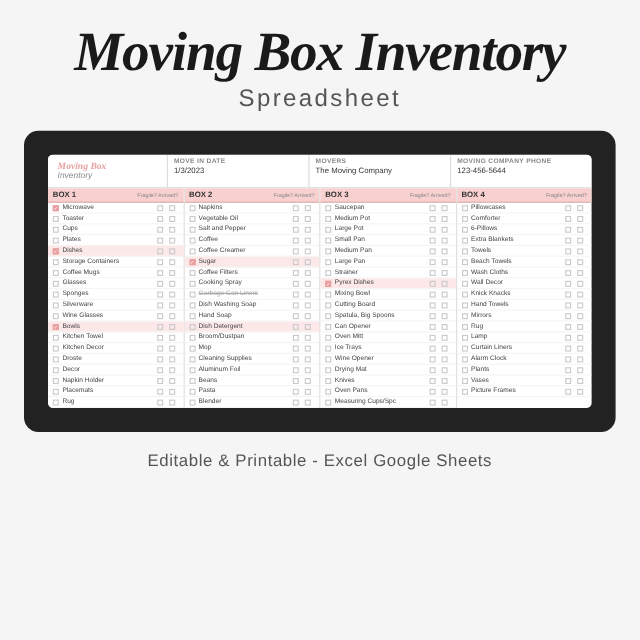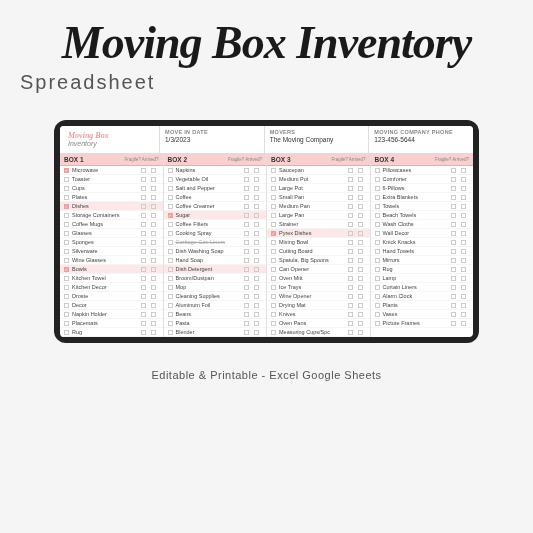--- a/index.html
+++ b/index.html
@@ -14,20 +14,21 @@
       align-items: center;
     }
 
     
     .top-section {
       background: #f5f5f5;
       width: 100%;
       padding: 18px 20px 10px;
       display: flex;
       flex-direction: column;
+      align-items: center;
     }
 
     .main-title {
       font-family: 'Georgia', serif;
       font-size: 46px;
       font-weight: 900;
       color: #1a1a1a;
       letter-spacing: -1px;
       line-height: 1.1;
       font-style: italic;
@@ -37,25 +38,25 @@
     .subtitle {
       font-size: 20px;
       color: #555;
       letter-spacing: 2px;
       margin-top: 2px;
       font-weight: 400;
     }
 
     
     .spreadsheet-wrapper {
-      width: 425px;
+      width: 493px;
       background: #222;
       border-radius: 12px;
-      padding: 6px;
-      margin: 16px 0;
+      padding: 20px;
+      margin: 5px 0;
     }
 
     
     .header-row {
       display: flex;
       width: 100%;
       background: white;
       border-bottom: 1px solid #ddd;
     }
 
@@ -192,21 +193,21 @@
       gap: 2px;
     }
 
     
     .bottom-section {
       padding: 10px 20px;
       text-align: center;
     }
 
     .bottom-text {
-      font-size: 11px;
+      font-size: 14px;
       color: #555;
       letter-spacing: 0.5px;
     }
   </style>
 </head>
 <body>
 
 <div class="top-section">
   <div class="main-title">Moving Box Inventory</div>
   <div class="subtitle">Spreadsheet</div>

